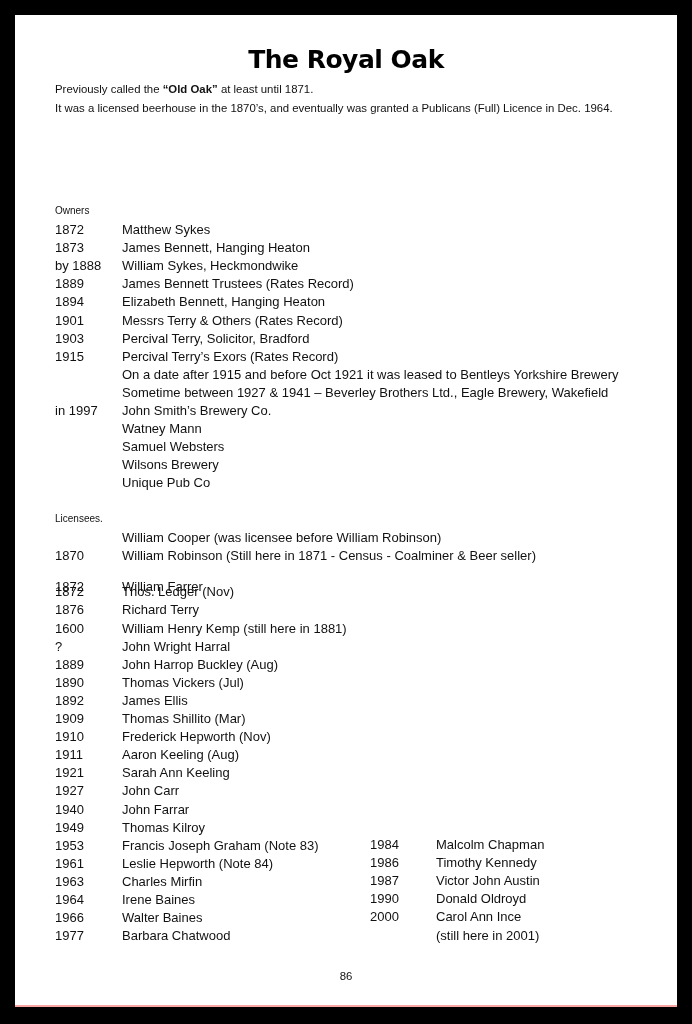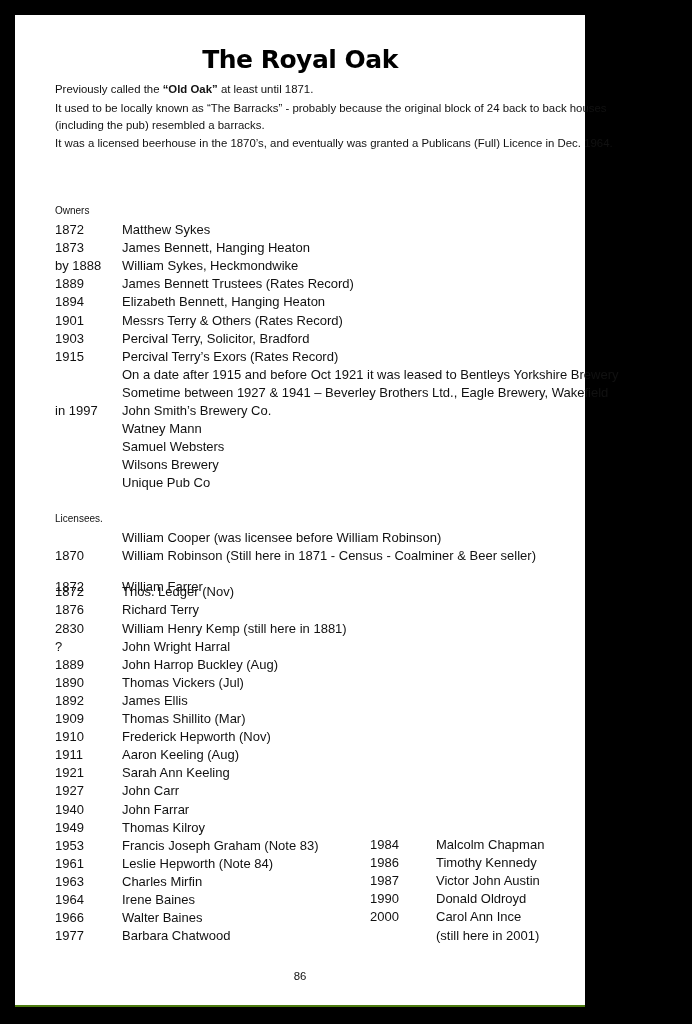--- a/index.html
+++ b/index.html
@@ -4,22 +4,22 @@
   <style>
     html, body { margin: 0; padding: 0; }
     body {
       width: 692px; height: 1024px; background: #000;
       position: relative; overflow: hidden;
       font-family: "Liberation Sans", sans-serif;
       color: #111;
     }
     .page {
       position: absolute; left: 15px; top: 15px;
-      width: 570px; height: 992px; background: #fff;
-      border-bottom: 2px solid #4d7c0f;
+      width: 662px; height: 992px; background: #fff;
+      border-bottom: 2px solid #fca5a5;
       box-sizing: border-box;
     }
     .title {
       position: absolute; left: 0; right: 0; top: 30px;
       text-align: center; font-family: "DejaVu Sans", sans-serif;
       font-weight: bold; font-size: 25px; letter-spacing: -0.5px; color: #000;
     }
     .intro {
       position: absolute; left: 40px; top: 66px; width: 560px;
       font-size: 11.4px; line-height: 17px;
@@ -34,21 +34,20 @@
     .row2 .yr { width: 66px; }
   </style>
 </head>
 <body>
 
 <div class="page">
   <div class="title">The Royal Oak</div>
 
   <div class="intro">
     <p><span>Previously called the </span><b>“Old Oak”</b><span> at least until 1871.</span></p>
-    <p>It used to be locally known as “The Barracks” - probably because the original block of 24 back to back houses (including the pub) resembled a barracks.</p>
     <p>It was a licensed beerhouse in the 1870’s, and eventually was granted a Publicans (Full) Licence in Dec. 1964.</p>
   </div>
 
   <div class="heading" style="top:190px">Owners</div>
   <div id="owners-list">
       <div class="row" style="top: 208px;"><span class="yr">1872</span><span class="nm">Matthew Sykes</span></div>
       <div class="row" style="top: 226.1px;"><span class="yr">1873</span><span class="nm">James Bennett, Hanging Heaton</span></div>
       <div class="row" style="top: 244.2px;"><span class="yr">by 1888</span><span class="nm">William Sykes, Heckmondwike</span></div>
       <div class="row" style="top: 262.3px;"><span class="yr">1889</span><span class="nm">James Bennett Trustees (Rates Record)</span></div>
       <div class="row" style="top: 280.4px;"><span class="yr">1894</span><span class="nm">Elizabeth Bennett, Hanging Heaton</span></div>
@@ -64,21 +63,21 @@
       <div class="row" style="top: 461.4px;"><span class="yr"></span><span class="nm">Unique Pub Co</span></div>
     </div>
 
   <div class="heading" style="top:498px">Licensees.</div>
   <div id="licensees-list">
       <div class="row" style="top: 516px;"><span class="yr"></span><span class="nm">William Cooper (was licensee before William Robinson)</span></div>
       <div class="row" style="top: 534.1px;"><span class="yr">1870</span><span class="nm">William Robinson (Still here in 1871 - Census - Coalminer  &amp; Beer seller)</span></div>
       <div class="row" style="top: 552.2px; margin-top: 13px;"><span class="yr">1872</span><span class="nm">William Farrer</span></div>
       <div class="row" style="top: 570.3px;"><span class="yr">1872</span><span class="nm">Thos. Ledger (Nov)</span></div>
       <div class="row" style="top: 588.4px;"><span class="yr">1876</span><span class="nm">Richard Terry</span></div>
-      <div class="row" style="top: 606.5px;"><span class="yr">2830</span><span class="nm">William Henry Kemp (still here in 1881)</span></div>
+      <div class="row" style="top: 606.5px;"><span class="yr">1600</span><span class="nm">William Henry Kemp (still here in 1881)</span></div>
       <div class="row" style="top: 624.6px;"><span class="yr"> ?</span><span class="nm">John Wright Harral</span></div>
       <div class="row" style="top: 642.7px;"><span class="yr">1889</span><span class="nm">John Harrop Buckley (Aug)</span></div>
       <div class="row" style="top: 660.8px;"><span class="yr">1890</span><span class="nm">Thomas Vickers (Jul)</span></div>
       <div class="row" style="top: 678.9px;"><span class="yr">1892</span><span class="nm">James Ellis</span></div>
       <div class="row" style="top: 697px;"><span class="yr">1909</span><span class="nm">Thomas Shillito (Mar)</span></div>
       <div class="row" style="top: 715.1px;"><span class="yr">1910</span><span class="nm">Frederick Hepworth (Nov)</span></div>
       <div class="row" style="top: 733.2px;"><span class="yr">1911</span><span class="nm">Aaron Keeling (Aug)</span></div>
       <div class="row" style="top: 751.3px;"><span class="yr">1921</span><span class="nm">Sarah Ann Keeling</span></div>
       <div class="row" style="top: 769.4px;"><span class="yr">1927</span><span class="nm">John Carr</span></div>
       <div class="row" style="top: 787.5px;"><span class="yr">1940</span><span class="nm">John Farrar</span></div>

